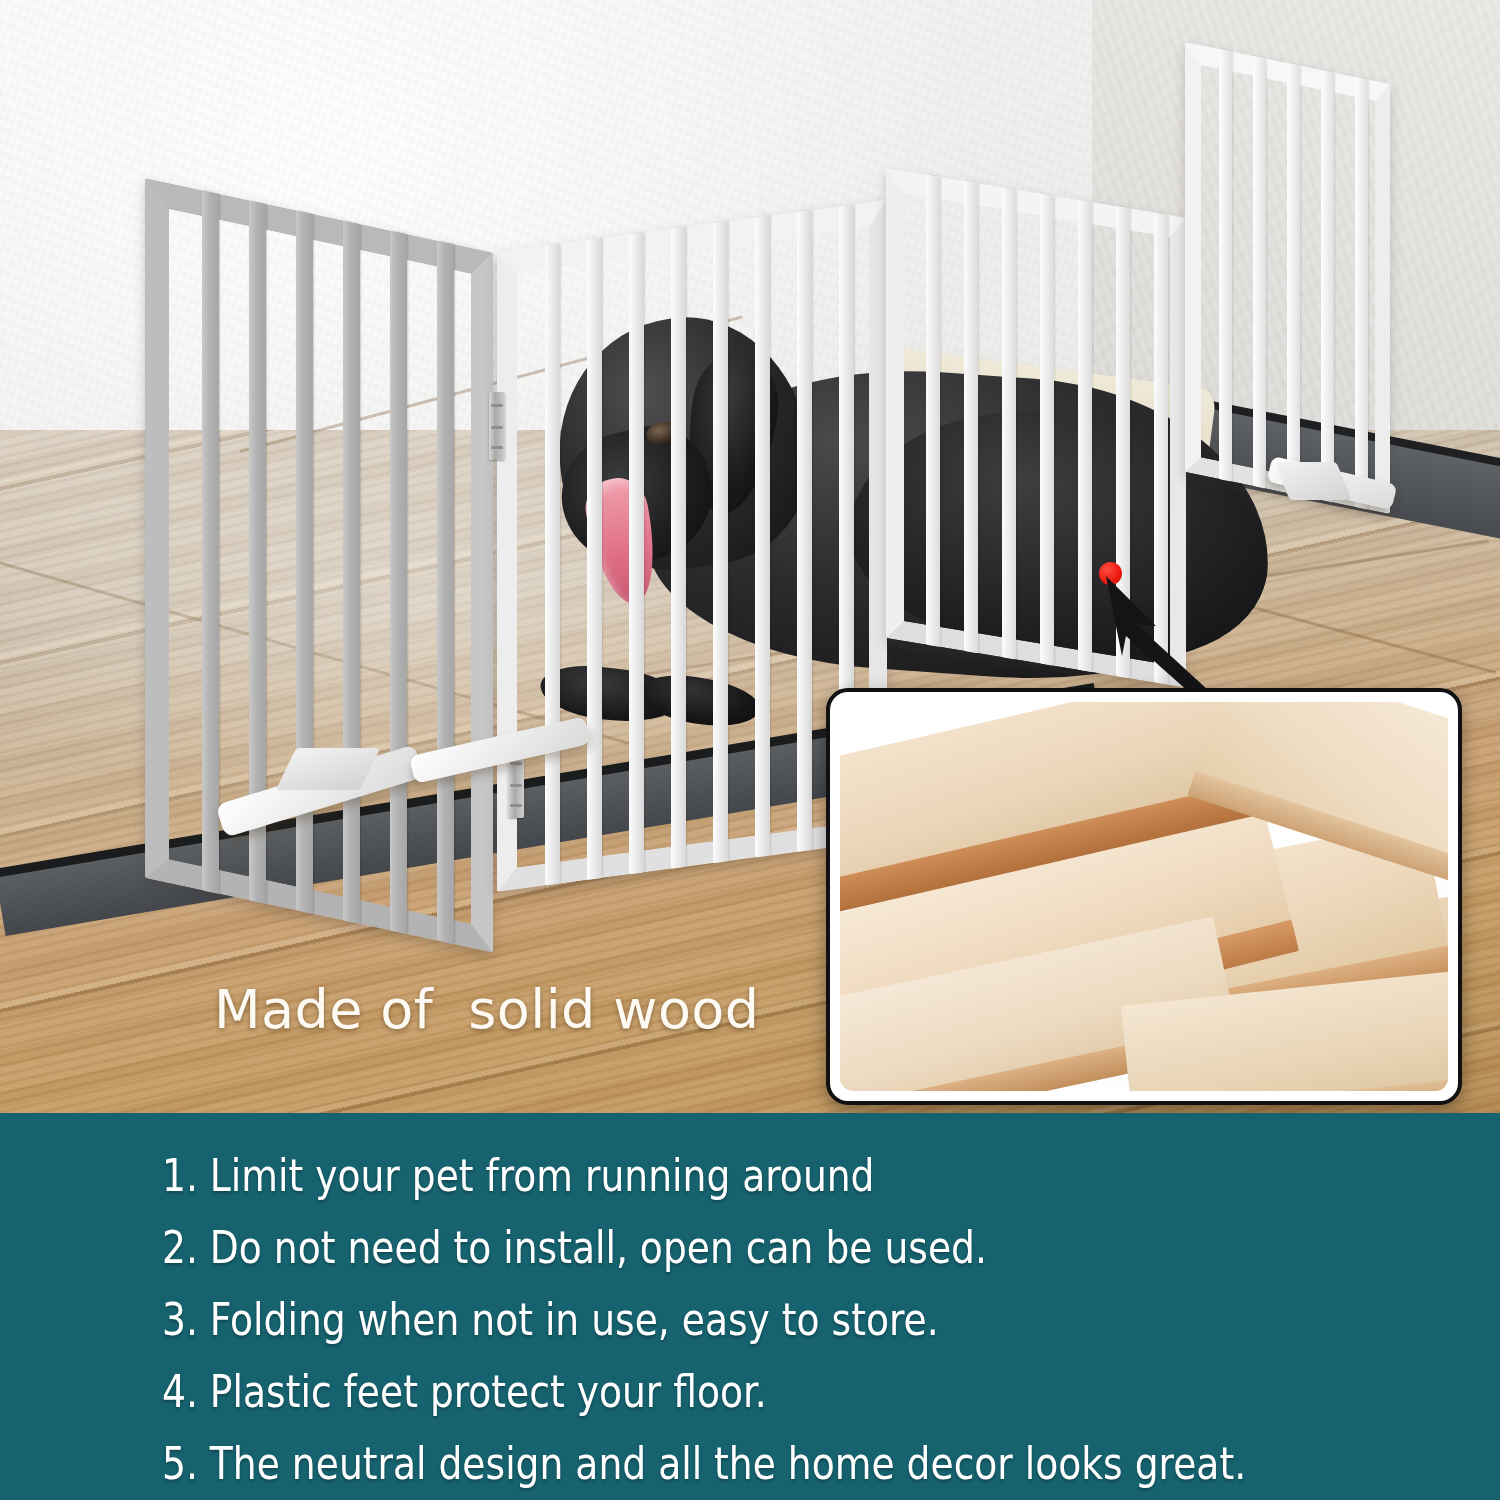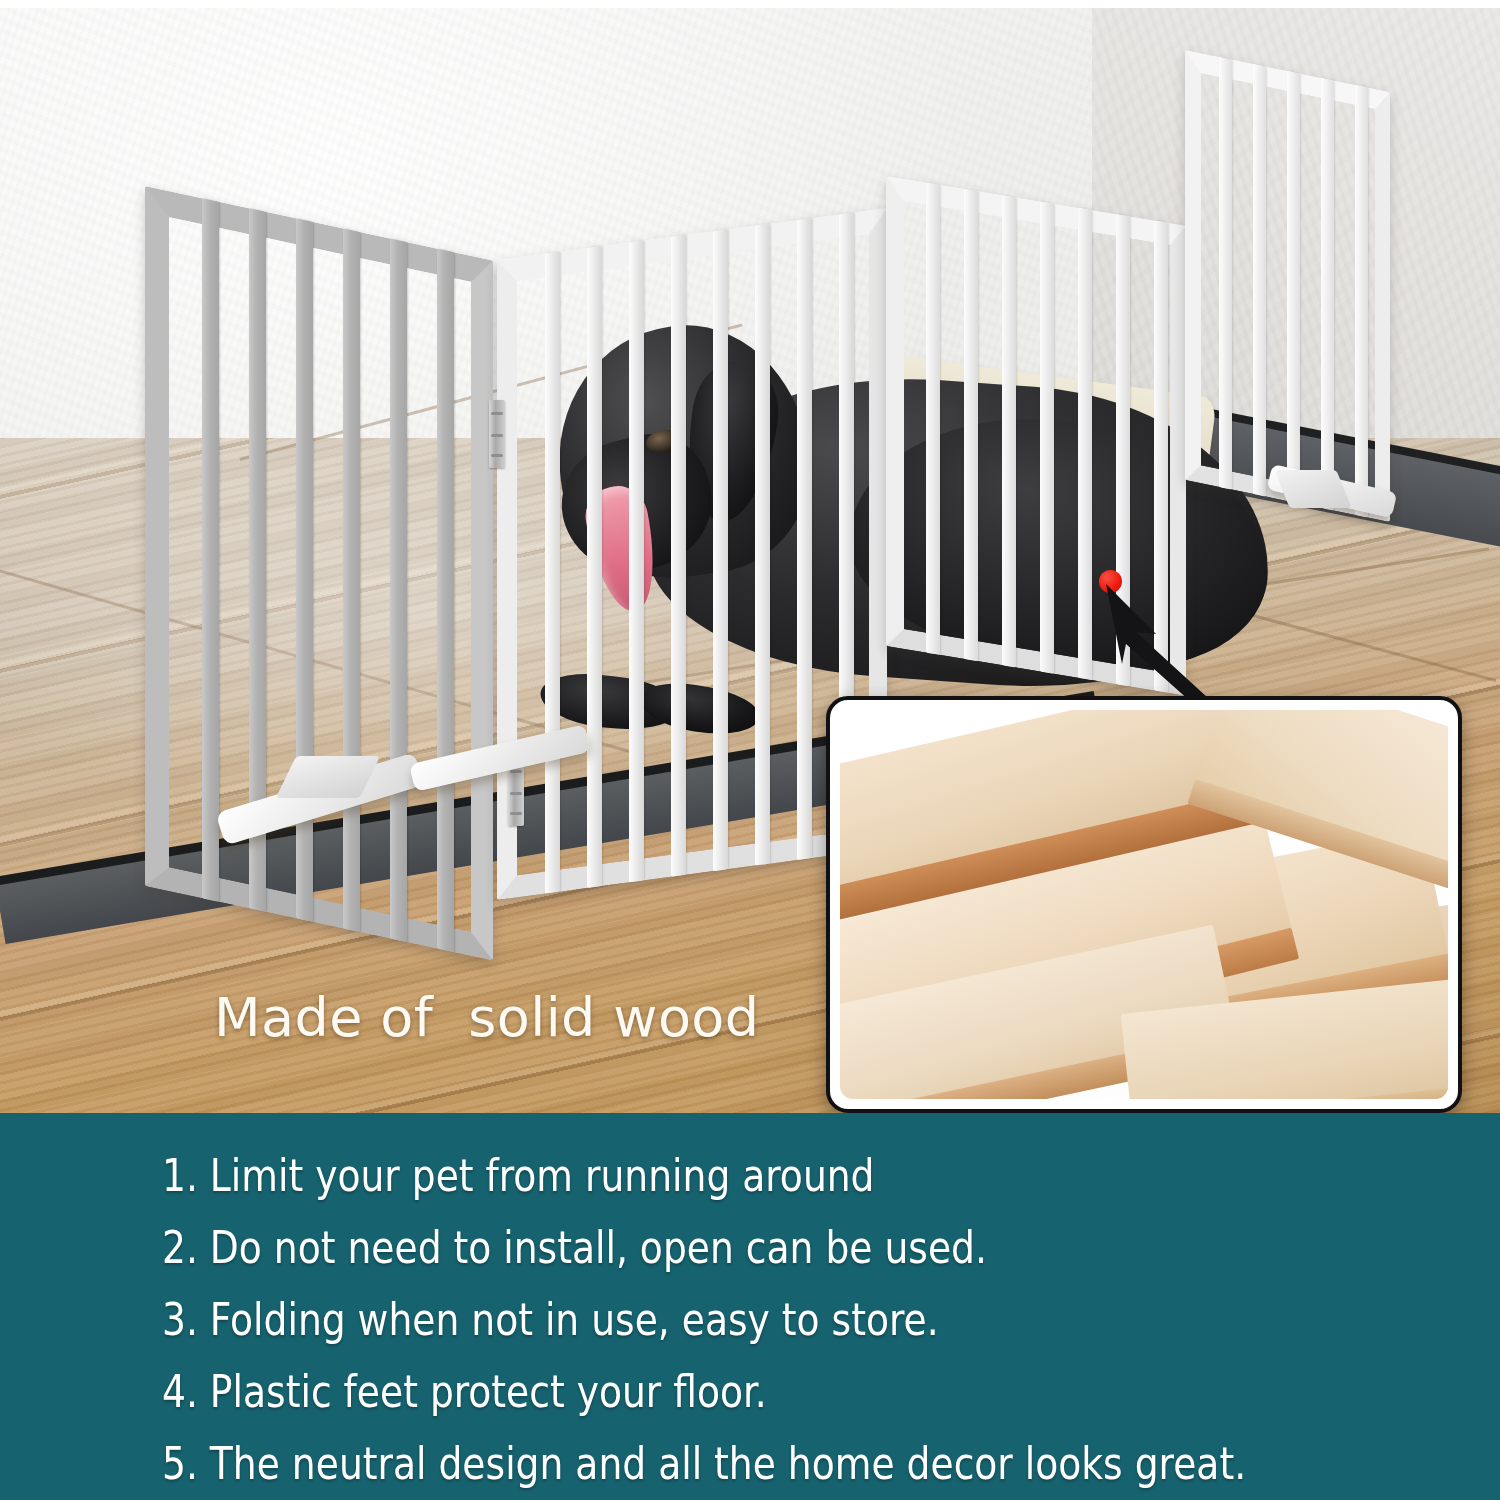--- a/index.html
+++ b/index.html
@@ -5,21 +5,21 @@
   * { margin:0; padding:0; box-sizing:border-box; }
   body {
     width:1500px; height:1500px;
     font-family:"Liberation Sans", sans-serif;
     background:#ffffff; overflow:hidden;
   }
   .page { position:relative; width:1500px; height:1500px; }
 
   
   .scene {
-    position:absolute; left:0; top:8px; width:1500px; height:1113px;
+    position:absolute; left:0; top:0; width:1500px; height:1113px;
     overflow:hidden; background:#be185d;
   }
 
   
   .wall-left {
     position:absolute; left:0; top:0; width:1092px; height:760px;
     background:
       radial-gradient(ellipse at 30% 20%, rgba(255,255,255,.9) 0%, rgba(240,240,238,0) 60%),
       linear-gradient(160deg,#f7f7f6 0%,#efefed 45%,#e9e9e7 100%);
   }

